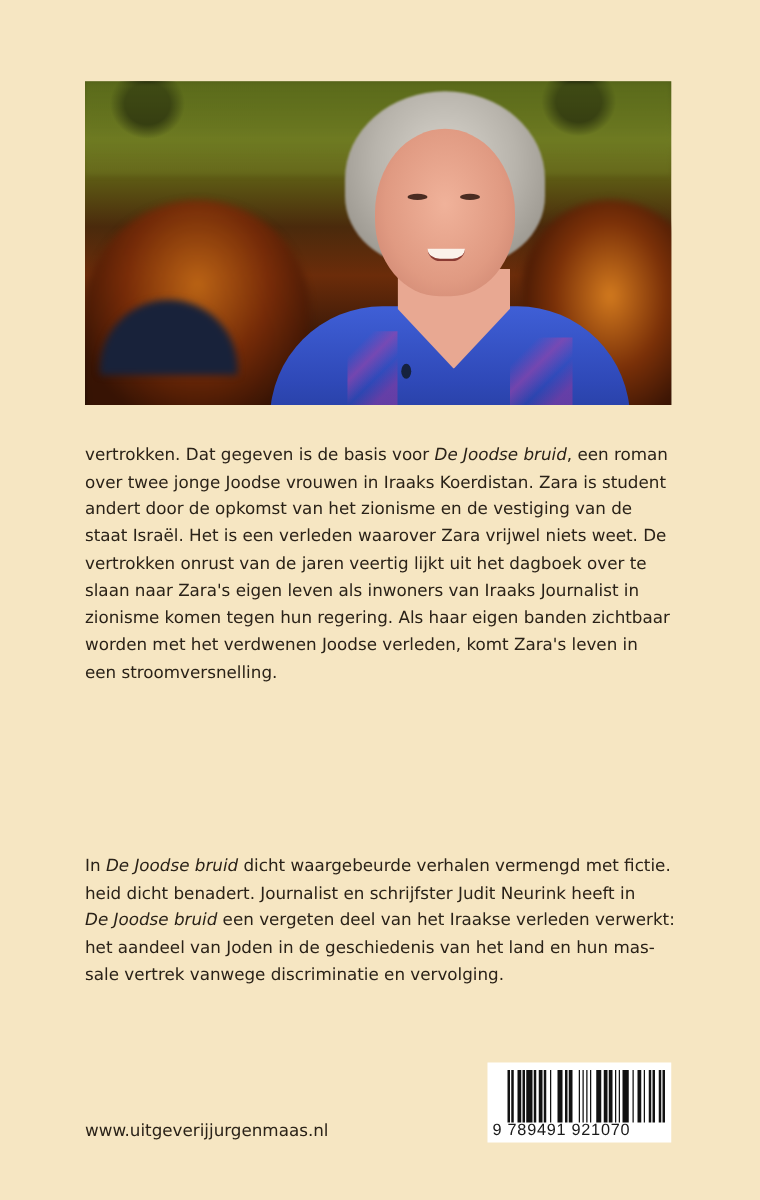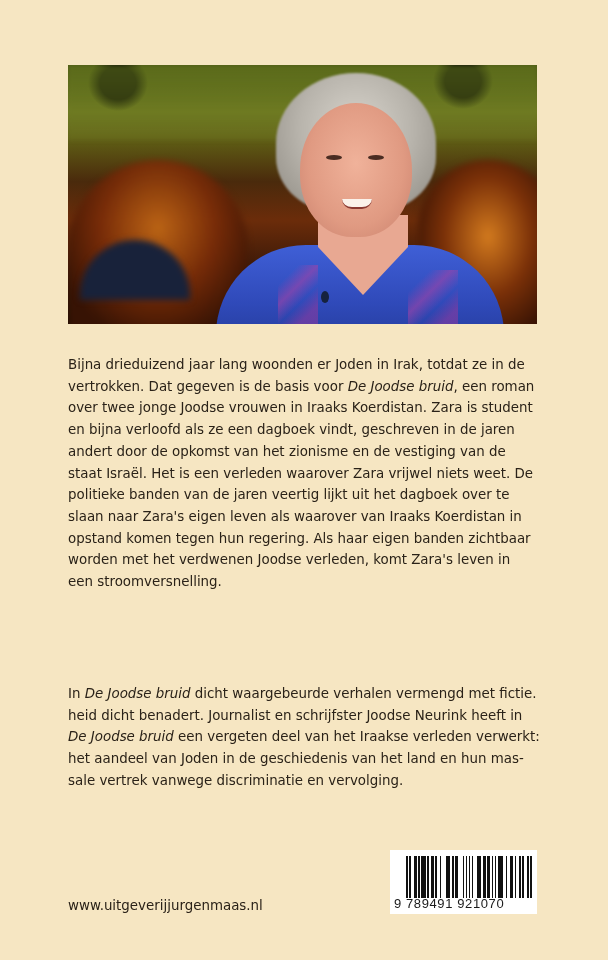--- a/index.html
+++ b/index.html
@@ -233,35 +233,33 @@
     <div class="hair"></div>
     <div class="face"></div>
     <div class="eye l"></div>
     <div class="eye r"></div>
     <div class="mouth"></div>
   </div>
   <div class="pendant"></div>
 </div>
 
 <p class="body-text p1">
-    <span class="line"><span>Bijna drieduizend jaar lang woonden er Joden in Irak, totdat ze in de</span></span>
     <span class="line"><span>vertrokken. Dat gegeven is de basis voor </span><em>De Joodse bruid</em><span>, een roman</span></span>
     <span class="line"><span>over twee jonge Joodse vrouwen in Iraaks Koerdistan. Zara is student</span></span>
-    <span class="line"><span>en bijna verloofd als ze een dagboek vindt, geschreven in de jaren</span></span>
     <span class="line"><span>andert door de opkomst van het zionisme en de vestiging van de</span></span>
     <span class="line"><span>staat Israël. Het is een verleden waarover Zara vrijwel niets weet. De</span></span>
-    <span class="line"><span>politieke banden van de jaren veertig lijkt uit het dagboek over te</span></span>
-    <span class="line"><span>slaan naar Zara's eigen leven als waarover van Iraaks Koerdistan in</span></span>
-    <span class="line"><span>opstand komen tegen hun regering. Als haar eigen banden zichtbaar</span></span>
+    <span class="line"><span>vertrokken onrust van de jaren veertig lijkt uit het dagboek over te</span></span>
+    <span class="line"><span>slaan naar Zara's eigen leven als inwoners van Iraaks Journalist in</span></span>
+    <span class="line"><span>zionisme komen tegen hun regering. Als haar eigen banden zichtbaar</span></span>
     <span class="line"><span>worden met het verdwenen Joodse verleden, komt Zara's leven in</span></span>
     <span class="line"><span>een stroomversnelling.</span></span>
   </p>
 <p class="body-text p2">
     <span class="line"><span>In </span><em>De Joodse bruid</em><span> dicht waargebeurde verhalen vermengd met fictie.</span></span>
-    <span class="line"><span>heid dicht benadert. Journalist en schrijfster Joodse Neurink heeft in</span></span>
+    <span class="line"><span>heid dicht benadert. Journalist en schrijfster Judit Neurink heeft in</span></span>
     <span class="line"><em>De Joodse bruid</em><span> een vergeten deel van het Iraakse verleden verwerkt:</span></span>
     <span class="line"><span>het aandeel van Joden in de geschiedenis van het land en hun mas-</span></span>
     <span class="line"><span>sale vertrek vanwege discriminatie en vervolging.</span></span>
   </p>
 
 <p class="website">www.uitgeverijjurgenmaas.nl</p>
 
 <div class="barcode-box">
   <div class="barcode-bars">
       <span style="width: 1.53659px; background: rgb(17, 17, 17);"></span>

